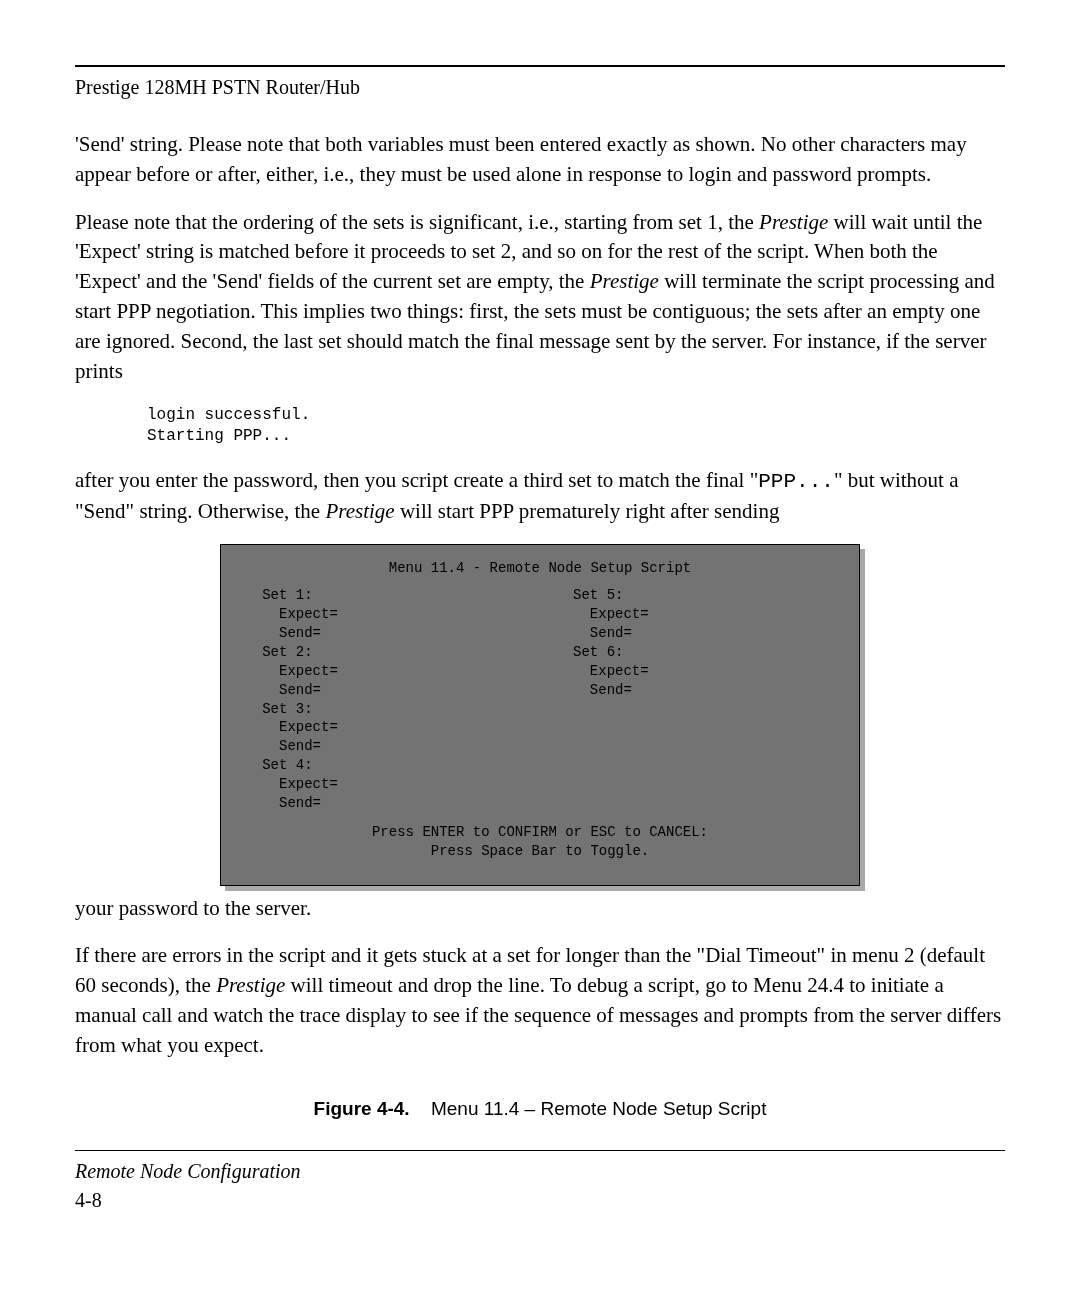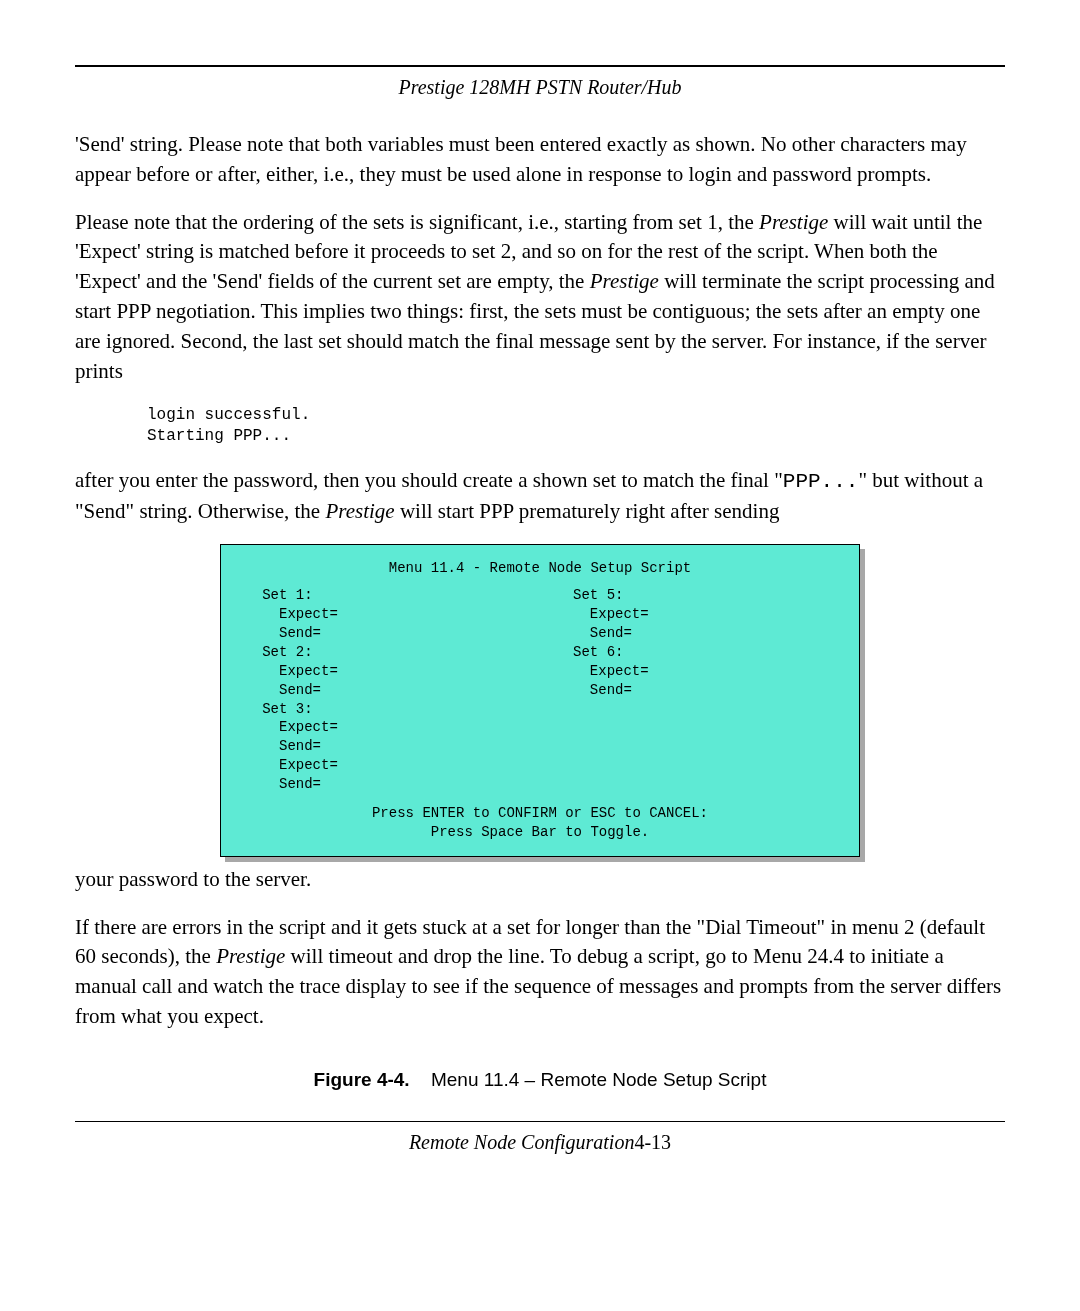--- a/index.html
+++ b/index.html
@@ -14,22 +14,21 @@
       color: #000;
       background: #fff;
       width: 1080px;
       padding: 65px 75px 50px 75px;
     }
     .header-line {
       border-top: 2.5px solid #000;
       margin-bottom: 6px;
     }
     .header-text {
-      text-align: center;
-      font-style: italic;
+      text-align: left;
       font-size: 20px;
       margin-bottom: 28px;
     }
     .body-para {
       margin-bottom: 18px;
       text-align: left;
       line-height: 1.42;
     }
     .body-para2 {
       margin-bottom: 14px;
@@ -51,25 +50,25 @@
       top: 5px;
       left: 5px;
       width: 100%;
       height: 100%;
       background: #a8a8a8;
       z-index: 0;
     }
     .menu-box {
       position: relative;
       border: 1px solid #000;
-      background: #5eead4;
+      background: #737373;
       font-family: 'Courier New', Courier, monospace;
       font-size: 14px;
       line-height: 1.35;
-      padding: 14px 16px 14px 16px;
+      padding: 14px 16px 24px 16px;
       z-index: 1;
     }
     .menu-title {
       text-align: center;
       margin-bottom: 8px;
     }
     .menu-row {
       white-space: pre;
     }
     .menu-footer {
@@ -93,22 +92,23 @@
     .figure-caption .fig-title {
       font-weight: normal;
     }
     .footer-line {
       border-top: 1.5px solid #000;
       margin-top: 18px;
       margin-bottom: 6px;
     }
     .footer-row {
       display: flex;
-      justify-content: center;
+      justify-content: flex-end;
       font-size: 20px;
+      flex-direction: column;
     }
     .footer-left {
       font-style: italic;
     }
     .inline-mono {
       font-family: 'Courier New', Courier, monospace;
     }
     .italic {
       font-style: italic;
     }
@@ -124,38 +124,39 @@
 <p class="body-para">
   <span>Please note that the ordering of the sets is significant, i.e., starting from set 1, the </span><span class="italic">Prestige</span><span> will wait until the 'Expect' string is matched before it proceeds to set 2, and so on for the rest of the script.  When both the 'Expect' and the 'Send' fields of the current set are empty, the </span><span class="italic">Prestige</span><span> will terminate the script processing and start PPP negotiation.  This implies two things: first, the sets must be contiguous; the sets after an empty one are ignored.  Second, the last set should match the final message sent by the server.  For instance, if the server prints</span>
 </p>
 
 <div class="code-block">
   <div>login successful.</div>
   <div>Starting PPP...</div>
 </div>
 
 <p class="body-para body-para2">
-  <span>after you enter the password, then you should create a shown set to match the final "</span><span class="inline-mono">PPP...</span><span>" but without a "Send" string.  Otherwise, the </span><span class="italic">Prestige</span><span> will start PPP prematurely right after sending</span>
+  <span>after you enter the password, then you script create a third set to match the final "</span><span class="inline-mono">PPP...</span><span>" but without a "Send" string.  Otherwise, the </span><span class="italic">Prestige</span><span> will start PPP prematurely right after sending</span>
 </p>
 
 <div class="menu-box-wrap">
   <div class="menu-box-shadow"></div>
   <div class="menu-box">
     <div class="menu-title">Menu 11.4 - Remote Node Setup Script</div>
     <div class="menu-row"></div>
     <div class="menu-row"></div>
     <div class="menu-row">   Set 1:                               Set 5:</div>
     <div class="menu-row">     Expect=                              Expect=</div>
     <div class="menu-row">     Send=                                Send=</div>
     <div class="menu-row">   Set 2:                               Set 6:</div>
     <div class="menu-row">     Expect=                              Expect=</div>
     <div class="menu-row">     Send=                                Send=</div>
     <div class="menu-row">   Set 3:</div>
     <div class="menu-row">     Expect=</div>
     <div class="menu-row">     Send=</div>
+    <div class="menu-row">   Set 4:</div>
     <div class="menu-row">     Expect=</div>
     <div class="menu-row">     Send=</div>
     <div class="menu-row"></div>
     <div class="menu-footer">Press ENTER to CONFIRM or ESC to CANCEL:</div>
     <div class="menu-footer2">Press Space Bar to Toggle.</div>
   </div>
 </div>
 
 <p class="body-para">your password to the server.</p>
 
@@ -164,14 +165,14 @@
 </p>
 
 <div class="figure-caption">
   <span class="fig-label">Figure 4-4.</span>
   <span class="fig-title">Menu 11.4 – Remote Node Setup Script</span>
 </div>
 
 <div class="footer-line"></div>
 <div class="footer-row">
   <span class="footer-left">Remote Node Configuration</span>
-  <span>4-13</span>
+  <span>4-8</span>
 </div>
 
 </body></html>

